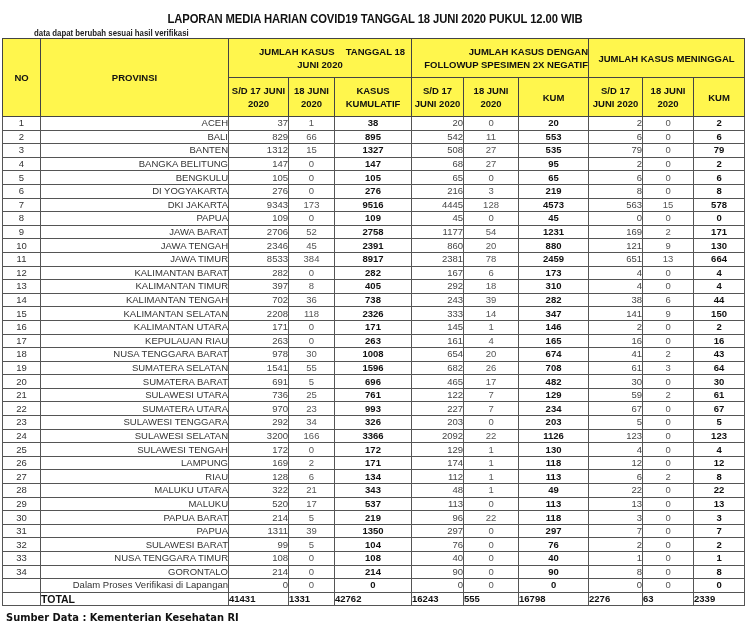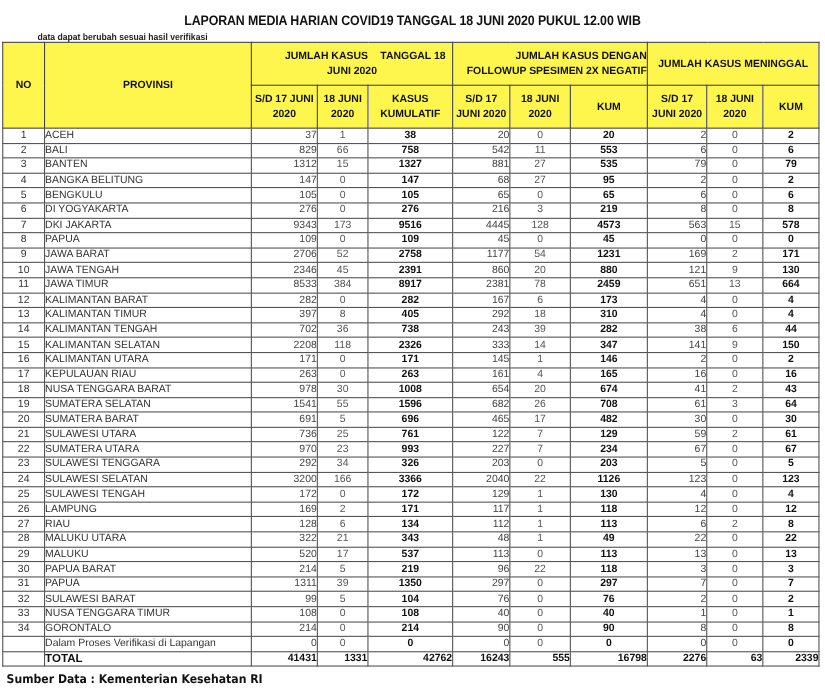--- a/index.html
+++ b/index.html
@@ -6,26 +6,26 @@
   body { width: 750px; height: 635px; position: relative; overflow: hidden; font-family: "Liberation Sans", sans-serif; color: #111; }
   .title { position: absolute; left: 0; top: 12px; width: 750px; text-align: center; font-weight: bold; font-size: 12.5px; letter-spacing: -0.1px; font-family: "Liberation Sans", sans-serif; transform: scaleX(0.9); }
   .subtitle { position: absolute; left: 34px; top: 28px; font-size: 8.5px; font-weight: bold; color: #222; transform: scaleX(0.92); transform-origin: left; }
   table.rep { position: absolute; left: 2px; top: 38px; border-collapse: collapse; table-layout: fixed; width: 742px; }
   table.rep th, table.rep td { border: 1px solid #555; padding: 0; overflow: hidden; white-space: nowrap; }
   table.rep th { background: #fff64d; font-weight: bold; font-size: 9.5px; text-align: center; line-height: 13px; border: 1.5px solid #444; }
   table.rep thead tr.h1 th { height: 38px; }
   table.rep thead tr.h2 th { height: 38px; }
   table.rep tbody td { height: 12.6px; line-height: 12px; font-size: 9.5px; }
   td.no { text-align: center; font-size: 7px; color: #333; }
-  td.prov { text-align: left; padding-left: 2px; font-size: 7.5px; color: #333; }
+  td.prov { text-align: right; padding-left: 2px; font-size: 7.5px; color: #333; }
   td.num { text-align: right; padding-right: 2px; color: #444; font-size: 10px; }
   td.mid { text-align: center; color: #555; font-size: 10px; }
   td.bold { text-align: center; font-weight: bold; color: #111; font-size: 11px; }
   td.bold-kum { text-align: center; font-weight: bold; color: #111; font-size: 10px; }
-  tr.total td { font-weight: bold; font-size: 9.5px; color: #111; text-align: right; height: 14px; border-top: 1.5px solid #333; }
+  tr.total td { font-weight: bold; font-size: 9.5px; color: #111; text-align: left; height: 14px; border-top: 1.5px solid #333; }
   tr.total td.prov { font-size: 10.5px; text-align: left; }
   td.thick-l { border-left: 1.5px solid #222 !important; }
   .footer { position: absolute; left: 6px; top: 611px; font-weight: bold; font-size: 11px; color: #111; font-family: "DejaVu Sans", sans-serif; transform: scaleX(0.9); transform-origin: left; }
 </style>
 </head>
 <body>
 
 <div class="title">LAPORAN MEDIA HARIAN COVID19 TANGGAL 18 JUNI 2020 PUKUL 12.00 WIB</div>
 <div class="subtitle">data dapat berubah sesuai hasil verifikasi</div>
 
@@ -81,35 +81,35 @@
         <td class="bold-kum">20</td>
         <td class="num thick-l">2</td>
         <td class="mid">0</td>
         <td class="bold-kum">2</td>
       </tr>
       <tr>
         <td class="no">2</td>
         <td class="prov">BALI</td>
         <td class="num thick-l">829</td>
         <td class="mid">66</td>
-        <td class="bold">758</td>
+        <td class="bold">895</td>
         <td class="num thick-l">542</td>
         <td class="mid">11</td>
         <td class="bold-kum">553</td>
         <td class="num thick-l">6</td>
         <td class="mid">0</td>
         <td class="bold-kum">6</td>
       </tr>
       <tr>
         <td class="no">3</td>
         <td class="prov">BANTEN</td>
         <td class="num thick-l">1312</td>
         <td class="mid">15</td>
         <td class="bold">1327</td>
-        <td class="num thick-l">881</td>
+        <td class="num thick-l">508</td>
         <td class="mid">27</td>
         <td class="bold-kum">535</td>
         <td class="num thick-l">79</td>
         <td class="mid">0</td>
         <td class="bold-kum">79</td>
       </tr>
       <tr>
         <td class="no">4</td>
         <td class="prov">BANGKA BELITUNG</td>
         <td class="num thick-l">147</td>
@@ -368,21 +368,21 @@
         <td class="num thick-l">5</td>
         <td class="mid">0</td>
         <td class="bold-kum">5</td>
       </tr>
       <tr>
         <td class="no">24</td>
         <td class="prov">SULAWESI SELATAN</td>
         <td class="num thick-l">3200</td>
         <td class="mid">166</td>
         <td class="bold">3366</td>
-        <td class="num thick-l">2040</td>
+        <td class="num thick-l">2092</td>
         <td class="mid">22</td>
         <td class="bold-kum">1126</td>
         <td class="num thick-l">123</td>
         <td class="mid">0</td>
         <td class="bold-kum">123</td>
       </tr>
       <tr>
         <td class="no">25</td>
         <td class="prov">SULAWESI TENGAH</td>
         <td class="num thick-l">172</td>
@@ -394,21 +394,21 @@
         <td class="num thick-l">4</td>
         <td class="mid">0</td>
         <td class="bold-kum">4</td>
       </tr>
       <tr>
         <td class="no">26</td>
         <td class="prov">LAMPUNG</td>
         <td class="num thick-l">169</td>
         <td class="mid">2</td>
         <td class="bold">171</td>
-        <td class="num thick-l">117</td>
+        <td class="num thick-l">174</td>
         <td class="mid">1</td>
         <td class="bold-kum">118</td>
         <td class="num thick-l">12</td>
         <td class="mid">0</td>
         <td class="bold-kum">12</td>
       </tr>
       <tr>
         <td class="no">27</td>
         <td class="prov">RIAU</td>
         <td class="num thick-l">128</td>

